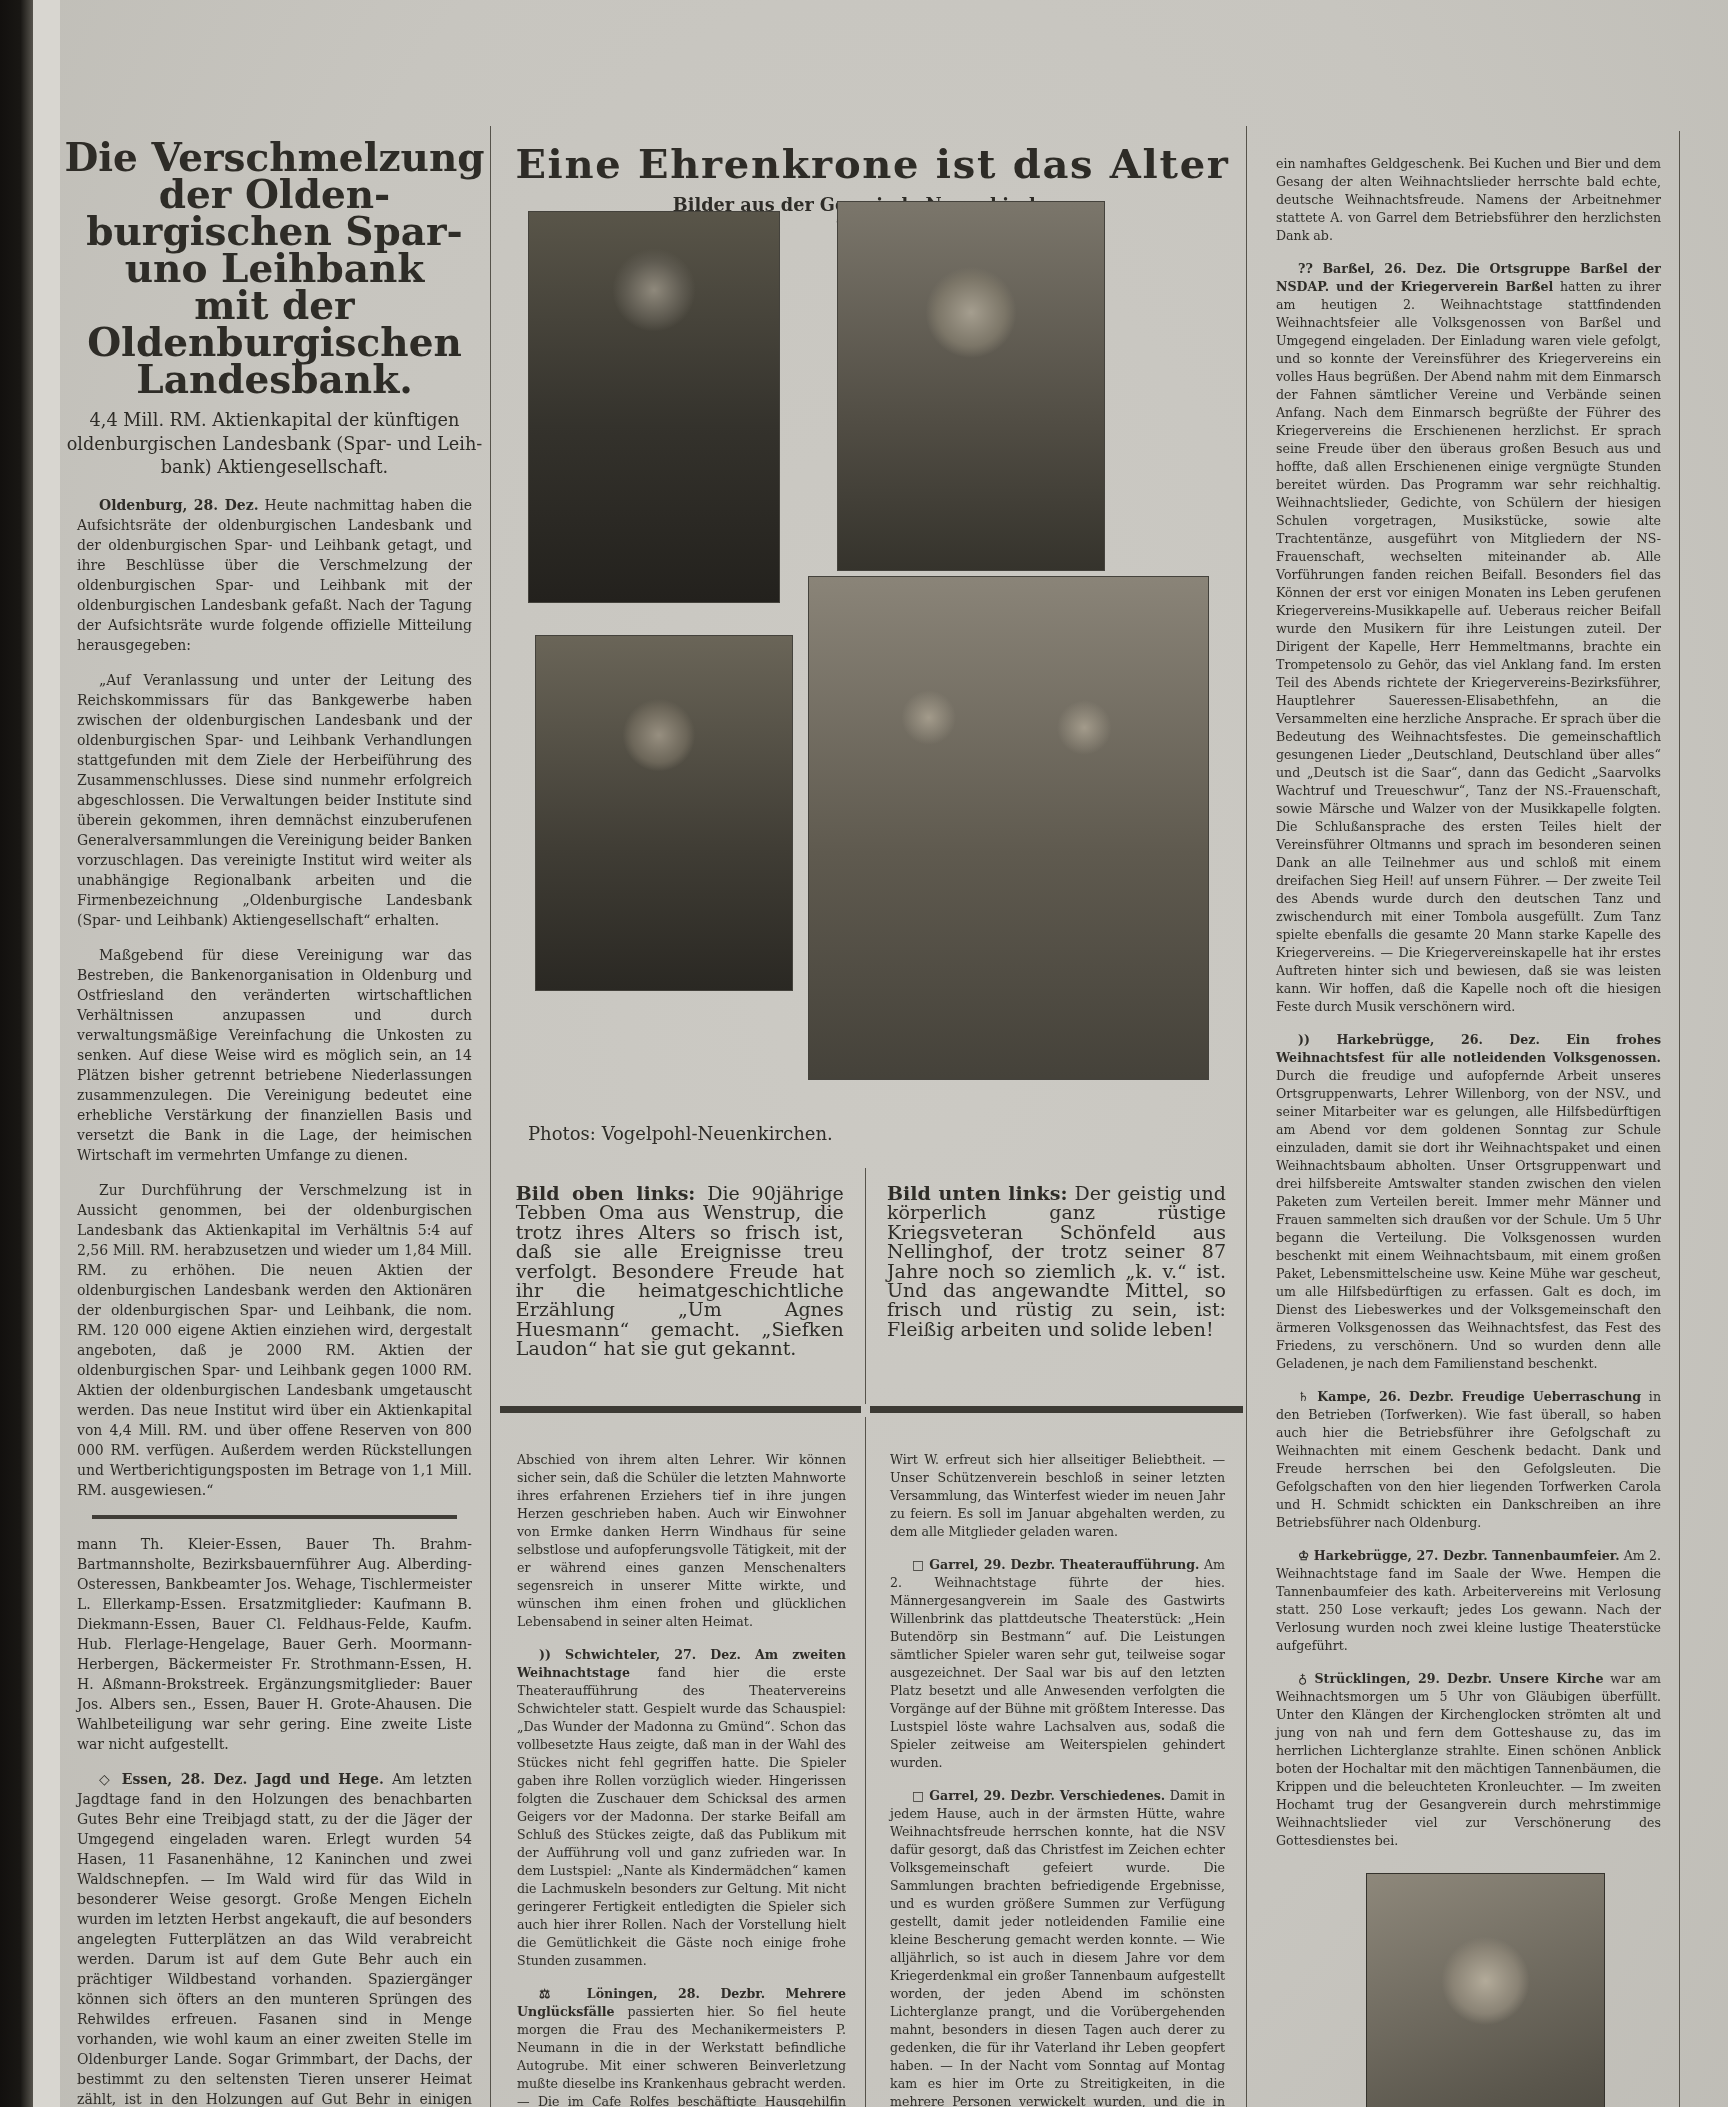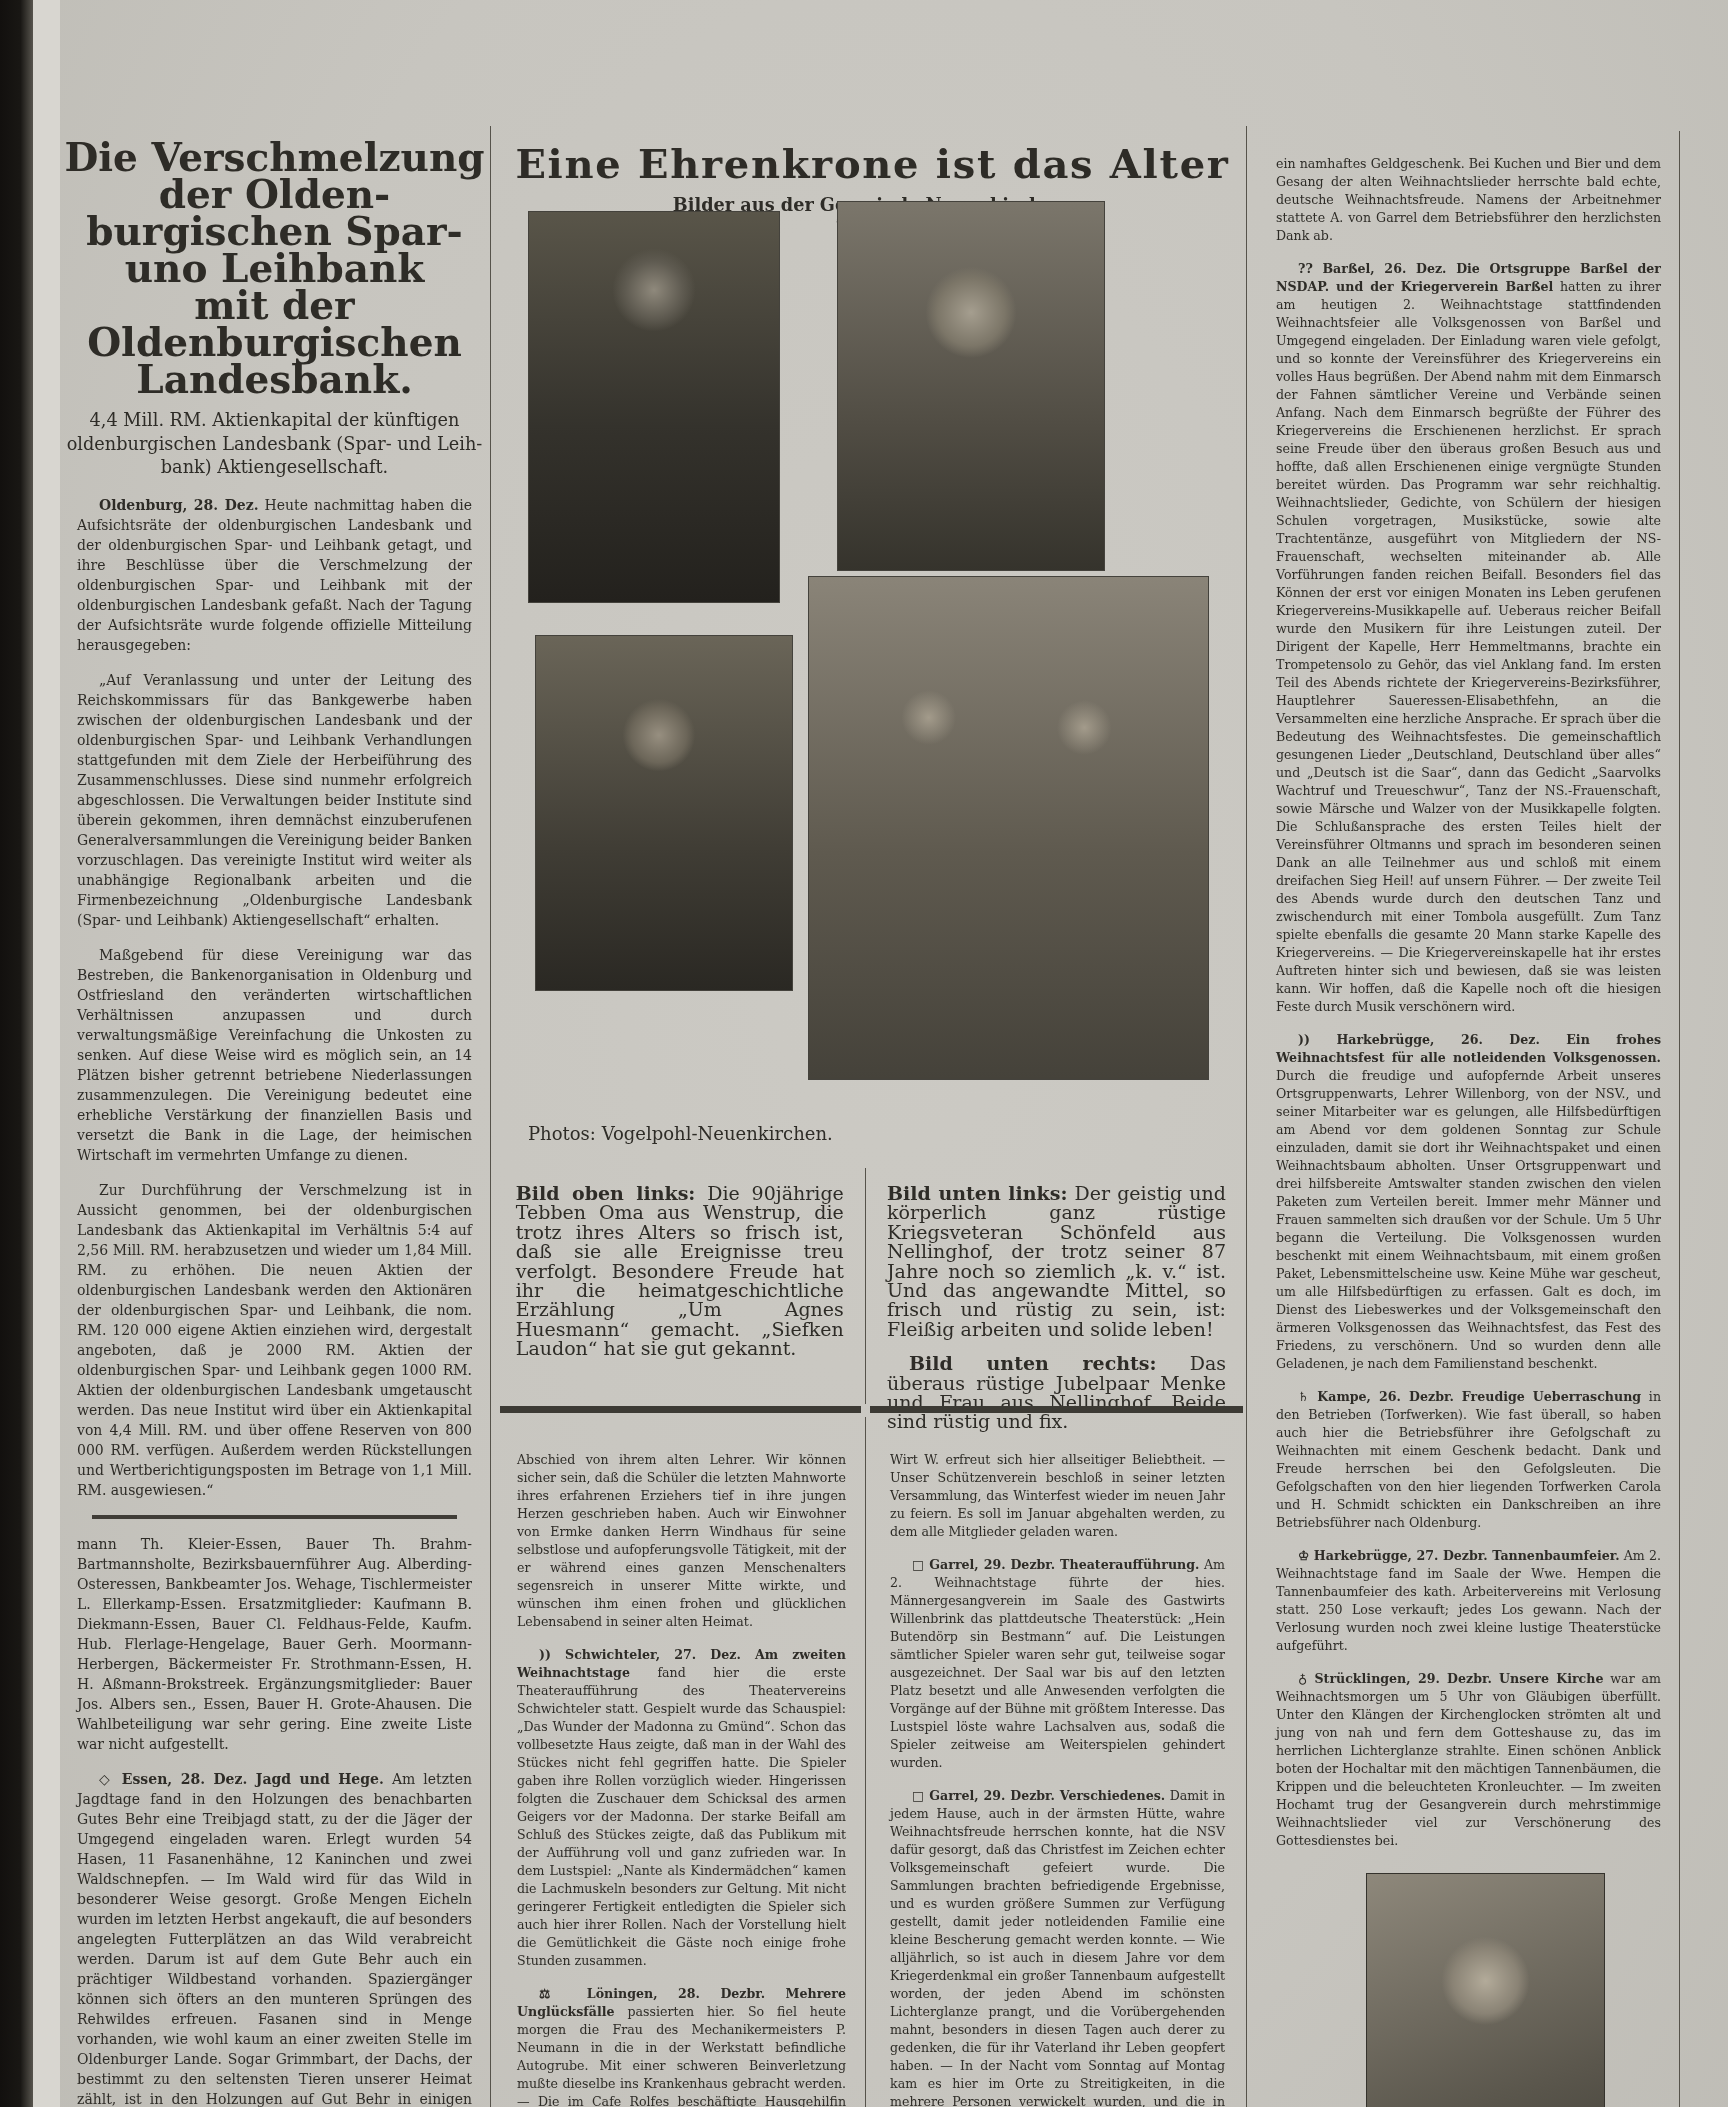--- a/index.html
+++ b/index.html
@@ -98,21 +98,20 @@
   <div class="photo ph1" title="90jährige Tebben Oma aus Wenstrup"></div>
   <div class="photo ph2" title="86jähriger Maßmanns Gerd"></div>
   <div class="photo ph3" title="Kriegsveteran Schönfeld aus Nellinghof"></div>
   <div class="photo ph4" title="Jubelpaar Mente und Frau aus Nellinghof"></div>
   <div class="credit">Photos: Vogelpohl-Neuenkirchen.</div>
   <div class="capcol capA">
     <p class="para noindent"><b>Bild oben links:</b> <span>Die 90jährige Tebben Oma aus Wenstrup, die trotz ihres Alters so frisch ist, daß sie alle Ereignisse treu verfolgt. Besondere Freude hat ihr die heimatgeschichtliche Erzählung „Um Agnes Huesmann“ gemacht. „Siefken Laudon“ hat sie gut gekannt.</span></p>
   </div>
   <div class="capcol capB">
     <p class="para noindent"><b>Bild unten links:</b> <span>Der geistig und körperlich ganz rüstige Kriegsveteran Schönfeld aus Nellinghof, der trotz seiner 87 Jahre noch so ziemlich „k. v.“ ist. Und das angewandte Mittel, so frisch und rüstig zu sein, ist: Fleißig arbeiten und solide leben!</span></p>
-    <p class="para"><b>Bild unten rechts:</b> <span>Das überaus rüstige Jubelpaar Menke und Frau aus Nellinghof. Beide sind rüstig und fix.</span></p>
   </div>
   <div class="bar barA"></div>
   <div class="bar barB"></div>
 </div>
 
 <div class="col c2">
   <p class="para noindent">Abschied von ihrem alten Lehrer. Wir können sicher sein, daß die Schüler die letzten Mahnworte ihres erfahrenen Erziehers tief in ihre jungen Herzen geschrieben haben. Auch wir Einwohner von Ermke danken Herrn Windhaus für seine selbstlose und aufopferungsvolle Tätigkeit, mit der er während eines ganzen Menschenalters segensreich in unserer Mitte wirkte, und wünschen ihm einen frohen und glücklichen Lebensabend in seiner alten Heimat.</p>
   <p class="para"><b>)) Schwichteler, 27. Dez. Am zweiten Weihnachtstage</b> <span>fand hier die erste Theateraufführung des Theatervereins Schwichteler statt. Gespielt wurde das Schauspiel: „Das Wunder der Madonna zu Gmünd“. Schon das vollbesetzte Haus zeigte, daß man in der Wahl des Stückes nicht fehl gegriffen hatte. Die Spieler gaben ihre Rollen vorzüglich wieder. Hingerissen folgten die Zuschauer dem Schicksal des armen Geigers vor der Madonna. Der starke Beifall am Schluß des Stückes zeigte, daß das Publikum mit der Aufführung voll und ganz zufrieden war. In dem Lustspiel: „Nante als Kindermädchen“ kamen die Lachmuskeln besonders zur Geltung. Mit nicht geringerer Fertigkeit entledigten die Spieler sich auch hier ihrer Rollen. Nach der Vorstellung hielt die Gemütlichkeit die Gäste noch einige frohe Stunden zusammen.</span></p>
   <p class="para"><b>⚖ Löningen, 28. Dezbr. Mehrere Unglücksfälle</b> <span>passierten hier. So fiel heute morgen die Frau des Mechanikermeisters P. Neumann in die in der Werkstatt befindliche Autogrube. Mit einer schweren Beinverletzung mußte dieselbe ins Krankenhaus gebracht werden. — Die im Cafe Rolfes beschäftigte Hausgehilfin Toni Eilermann erlitt bei einem bösen Sturz eine schwere Armverletzung, die ebenfalls eine Krankenhausbehandlung erforderlich machte.</span></p>
   <p class="para"><b>☾ Löningen, 28. Dezbr. Gestohlen</b> <span>wurden dem Wirt Carl Willen, hiers., aus seinem Schlafzimmer zwei wertvolle Ringe. Glücklicherweise konnte der Täter ermittelt und dem Geschädigten das Gut zurückgegeben werden.</span></p>

